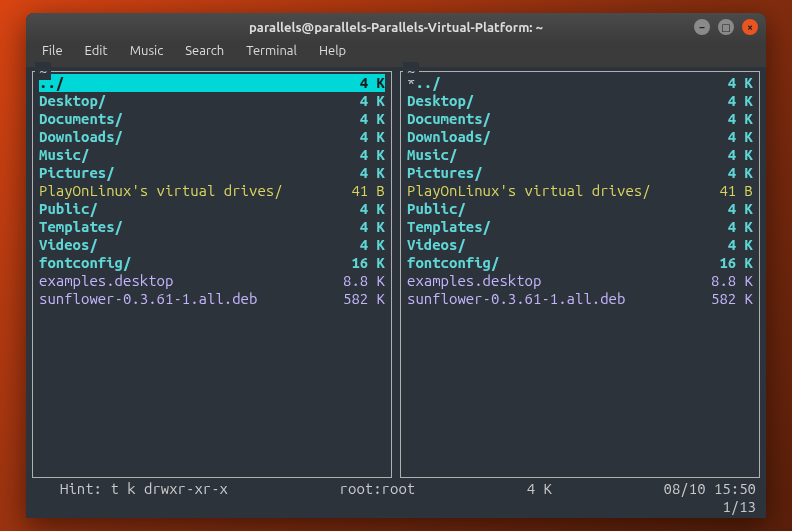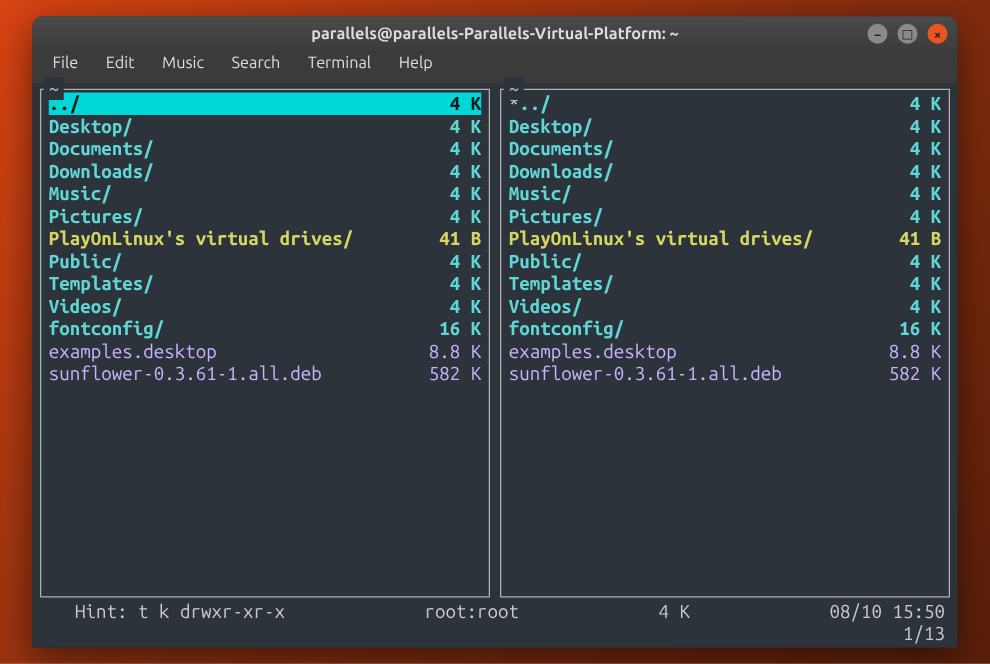--- a/index.html
+++ b/index.html
@@ -100,21 +100,21 @@
     flex: 1;
   }
   .row {
     display: flex;
     justify-content: space-between;
     white-space: pre;
   }
   .row .name { flex: 1; overflow: hidden; }
   .row .size { text-align: right; min-width: 56px; }
   .dir { color: #5fd7d7; font-weight: bold; }
-  .link { color: #d7d75f; font-weight: bold; }
+  .link { color: #d7d75f; font-weight: normal; }
   .file { color: #c4b5fd; }
   .selected { background: #00d7d7; color: #1a1a1a !important; font-weight: bold; }
   .selected .name, .selected .size { color: #1a1a1a; }
   .star { color: #c9c9c9; font-weight: normal; }
   .statusbar {
     display: flex;
     justify-content: space-between;
     padding: 2px 4px 0 4px;
     color: #c9c9c9;
     font-size: 15px;

